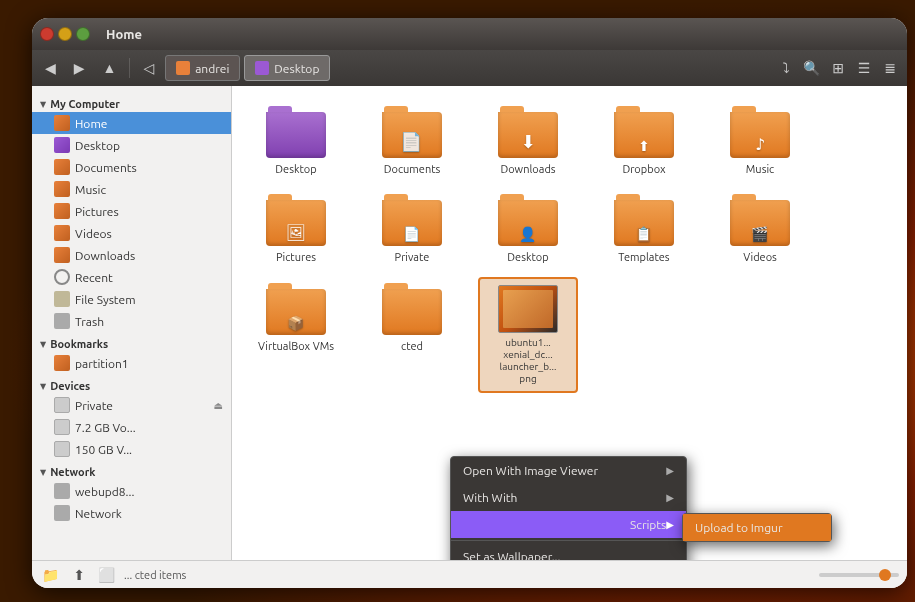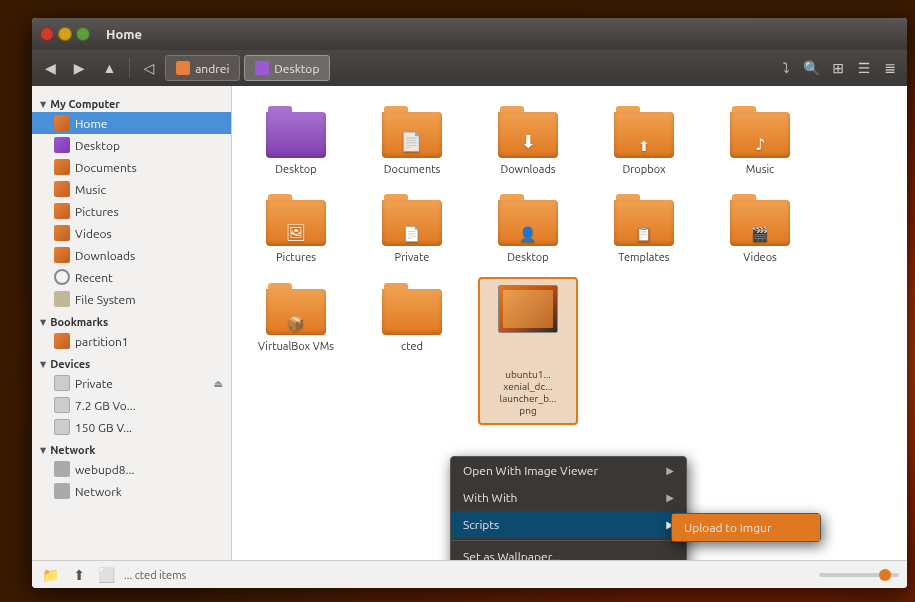--- a/index.html
+++ b/index.html
@@ -22,21 +22,21 @@
     }
 
     
     .window {
       position: absolute;
       top: 18px;
       left: 32px;
       width: 875px;
       height: 570px;
       background: #f2f1f0;
-      border-radius: 4px;
+      border-radius: 16px;
       box-shadow: 0 4px 24px rgba(0,0,0,0.7);
       z-index: 1;
       display: flex;
       flex-direction: column;
       overflow: hidden;
     }
 
     
     .titlebar {
       background: linear-gradient(to bottom, #5a5552 0%, #3d3937 100%);
@@ -318,31 +318,31 @@
     .cm-item {
       padding: 7px 12px;
       color: #e8e6e4;
       font-size: 12px;
       cursor: pointer;
       display: flex;
       align-items: center;
       justify-content: space-between;
       white-space: nowrap;
     }
-    .cm-item.active { background: #0c4a6e; }
+    .cm-item.active { background: #8b5cf6; text-align: right; }
     .cm-item .arrow { font-size: 10px; color: #aaa; }
     .cm-item.active .arrow { color: white; }
     .cm-divider { height: 1px; background: #555; margin: 2px 0; }
     .cm-label { flex: 1; }
 
     
     .submenu {
       position: absolute;
       top: 56px; 
-      left: 220px;
+      left: 231px;
       width: 150px;
       background: #3a3735;
       border: 1px solid #555;
       border-radius: 4px;
       box-shadow: 2px 4px 14px rgba(0,0,0,0.6);
       z-index: 101;
     }
     .submenu-item {
       padding: 7px 12px;
       color: #e8e6e4;
@@ -476,20 +476,24 @@
         <span>Downloads</span>
       </div>
       <div class="sidebar-item">
         <div class="si-icon icon-recent"></div>
         <span>Recent</span>
       </div>
       <div class="sidebar-item">
         <div class="si-icon icon-filesystem"></div>
         <span>File System</span>
       </div>
+      <div class="sidebar-item">
+        <div class="si-icon icon-trash"></div>
+        <span>Trash</span>
+      </div>
 
       <div class="sidebar-section-header">
         <span class="tri">▼</span>
         <span>Bookmarks</span>
       </div>
       <div class="sidebar-item">
         <div class="si-icon icon-partition"></div>
         <span>partition1</span>
       </div>
 
@@ -640,21 +644,21 @@
         <div class="file-item">
           <div class="folder-icon">
             <div class="folder-tab"></div>
             <div class="folder-body"></div>
           </div>
           <span class="file-label">cted</span>
         </div>
 
         <div class="file-item-screenshot">
           <div class="screenshot-thumb"></div>
-          <span class="file-label" style="font-size:10px; line-height:1.2;margin-top:32px;">ubuntu1...<br>xenial_dc...<br>launcher_b...<br>png</span>
+          <span class="file-label" style="font-size:10px; line-height:1.2;">ubuntu1...<br>xenial_dc...<br>launcher_b...<br>png</span>
         </div>
 
       </div>
 
       <div class="context-menu">
         <div class="cm-item">
           <span class="cm-label">Open With Image Viewer</span>
           <span class="arrow">▶</span>
         </div>
         <div class="cm-item">

